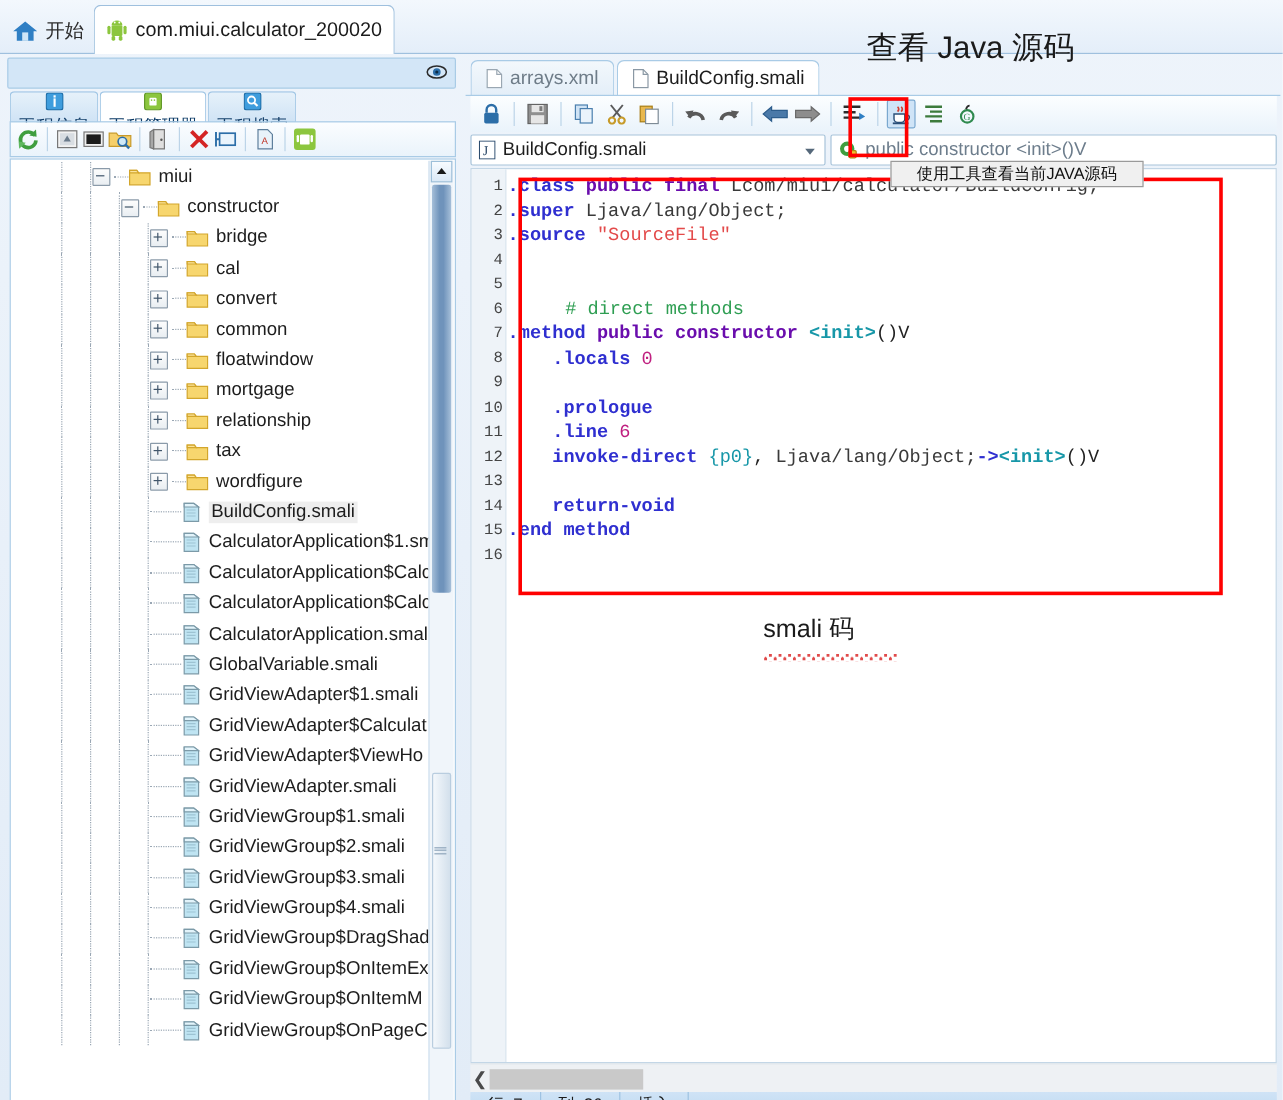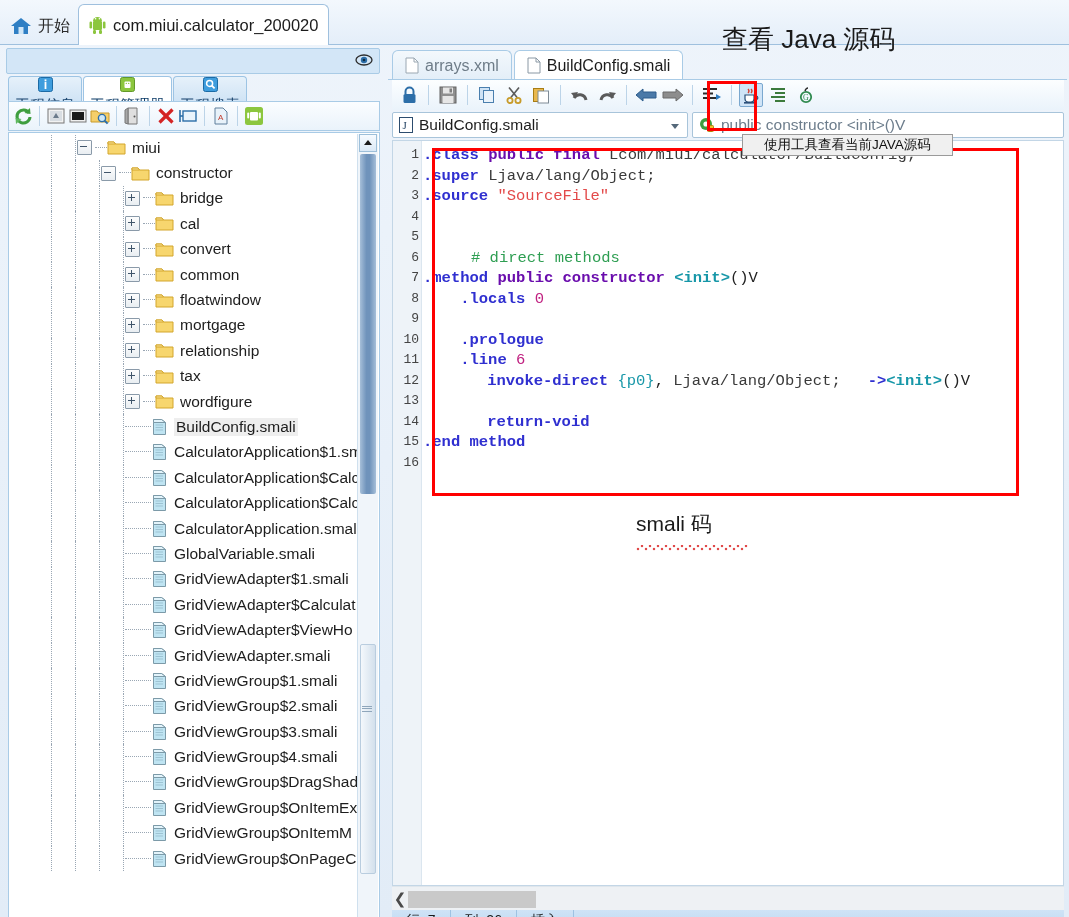--- a/index.html
+++ b/index.html
@@ -227,21 +227,21 @@
     color: #444; text-align: right; width: 18px;
   }
   .k-dir { color: #2f2fd0; font-weight: bold; }
   .k-mod { color: #6a0dad; font-weight: bold; }
   .k-type { color: #3a3a3a; }
   .k-str { color: #e34a4a; }
   .k-cmt { color: #2e9e52; padding-left: 48px; }
   .k-num { color: #c02080; }
   .k-init { color: #1797a8; font-weight: bold; }
   .k-reg { color: #1797a8; }
-  .k-op { color: #2f2fd0; font-weight: bold; padding-left: 27px; }
+  .k-op { color: #2f2fd0; font-weight: bold; }
   .k-plain { color: #222; }
 
   .hscrollwrap {
     position: absolute; left: 4px; top: 840px; width: 672px; height: 24px;
     background: #eef1f4; border-top: 1px solid #dfe6ec;
     display: flex; align-items: center;
   }
   .hs-left { width: 16px; text-align:center; font-size: 15px; color:#4a4a4a; }
   .hs-thumb { width: 128px; height: 17px; background: #c9c9c9; }
 

